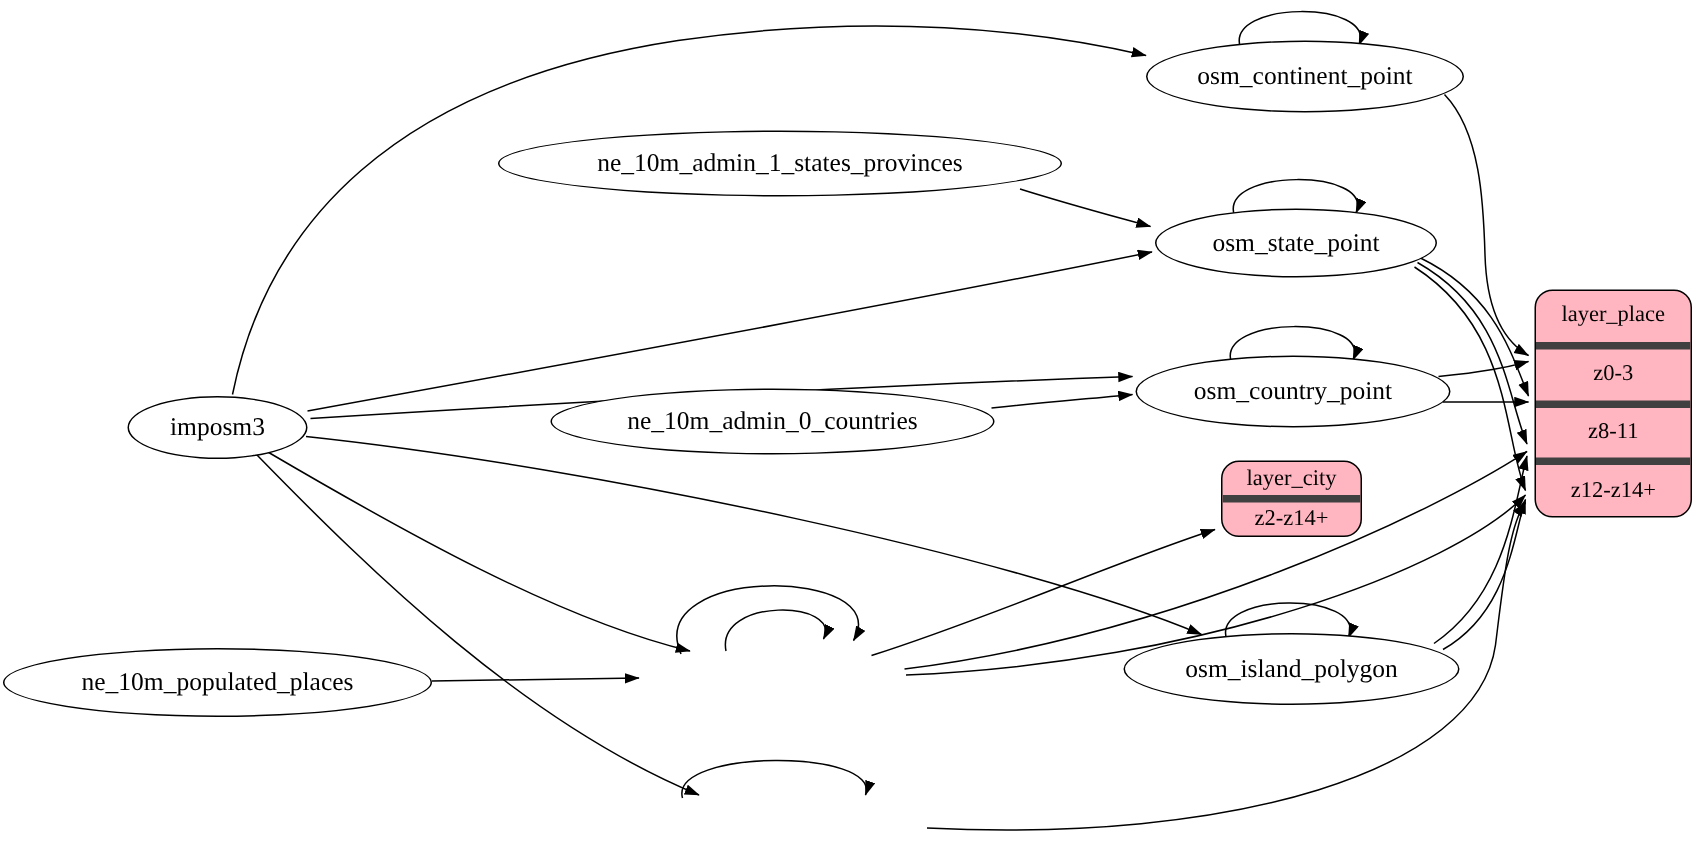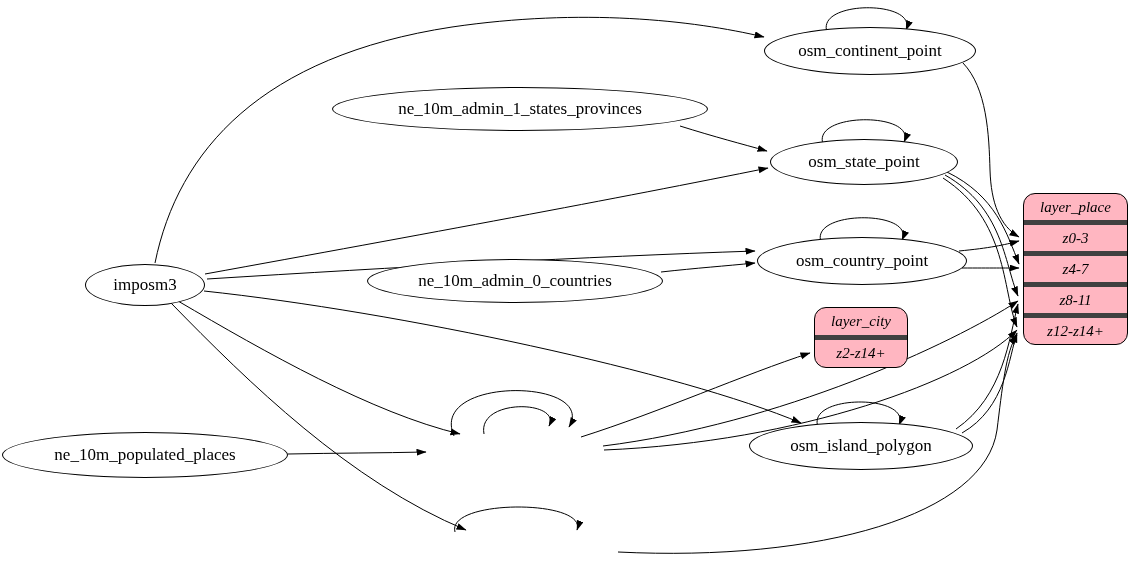--- a/index.html
+++ b/index.html
@@ -11,21 +11,21 @@
   .node{
     position:absolute;z-index:2;box-sizing:border-box;
     border:1px solid #000;background:#fff;border-radius:50%;
     display:flex;align-items:center;justify-content:center;
     font-size:17px;color:#000;white-space:nowrap;
   }
   .record{
     position:absolute;z-index:2;box-sizing:border-box;
     border:1px solid #000;border-radius:12px;overflow:hidden;
     display:flex;flex-direction:column;
-    font-size:15px;color:#000;font-style:italic;
+    font-size:15px;color:#000;
   }
   .rrow{
     flex:1;display:flex;align-items:center;justify-content:center;
     border-top:5px solid #404040;white-space:nowrap;
   }
   .rrow:first-child{border-top:none;}
 </style>
 </head>
 <body>
 
@@ -86,23 +86,22 @@
 
   <div class="node" style="left:757px;top:237px;width:210px;height:48px">osm_country_point</div>
 
 
   <div class="node" style="left:749px;top:422px;width:224px;height:48px">osm_island_polygon</div>
 
 
   <div class="record" style="left:1023px;top:193px;width:105px;height:152px;background:#ffb6c1">
     <div class="rrow">layer_place</div>
     <div class="rrow">z0-3</div>
-    <div class="rrow">z4-7</div>
     <div class="rrow">z8-11</div>
     <div class="rrow">z12-z14+</div>
   </div>
 
-  <div class="record" style="left:814px;top:307px;width:94px;height:61px;background:#ffb6c1">
+  <div class="record" style="left:814px;top:307px;width:94px;height:51px;background:#ffb6c1">
     <div class="rrow">layer_city</div>
     <div class="rrow">z2-z14+</div>
   </div>
 
 </div>
 
 </body></html>

